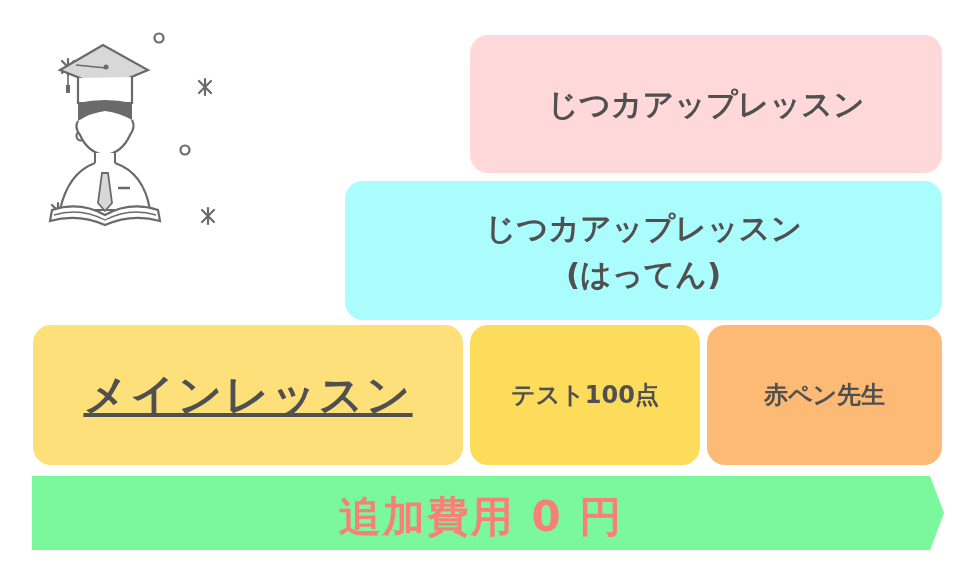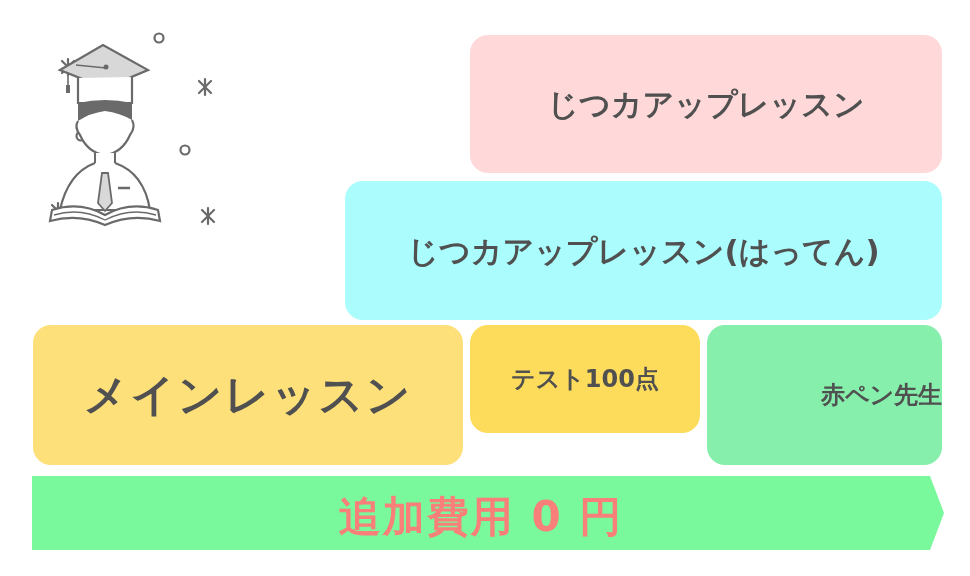--- a/index.html
+++ b/index.html
@@ -1,25 +1,25 @@
 <!DOCTYPE html>
 <html><head>
 <meta charset="utf-8">
 <style>
   html, body { margin:0; padding:0; }
   body { width:970px; height:576px; background:#ffffff; position:relative; overflow:hidden;
          font-family:"DejaVu Sans", sans-serif; }
-  .box { position:absolute; border-radius:18px; display:flex; flex-direction:row;
+  .box { position:absolute; border-radius:18px; display:flex; flex-direction:column;
          align-items:center; justify-content:center; color:#505050; font-weight:bold; text-align:center; }
   .box span { display:block; }
   #pink { left:470px; top:35px; width:472px; height:138px; background:#ffd9d9; font-size:31px; line-height:46px; }
   #cyan { left:345px; top:181px; width:597px; height:139px; background:#aafcfd; font-size:31px; line-height:46px; }
-  #main { left:33px; top:325px; width:430px; height:140px; background:#fde07a; font-size:44px; letter-spacing:2px; }
-  #test { left:470px; top:325px; width:230px; height:108px; background:#fddc5c; font-size:24px; line-height:36px; }
-  #akapen { left:707px; top:325px; width:235px; height:140px; background:#86efac; font-size:24px; line-height:36px;justify-content:flex-end; }
+  #main { left:33px; top:325px; width:430px; height:140px; background:#fde07a; font-size:44px; letter-spacing:2px;text-decoration:underline; }
+  #test { left:470px; top:325px; width:230px; height:140px; background:#fddc5c; font-size:24px; line-height:36px; }
+  #akapen { left:707px; top:325px; width:235px; height:140px; background:#fdba74; font-size:24px; line-height:36px; }
   #cost { position:absolute; left:32px; top:476px; width:912px; height:74px; }
   #cost svg { position:absolute; left:0; top:0; }
   #cost .label { position:absolute; left:0; top:0; width:898px; height:82px; display:flex;
                  align-items:center; justify-content:center; color:#f87f7a; font-weight:bold;
                  font-size:42px; letter-spacing:2px; }
   #illust { position:absolute; left:40px; top:25px; width:200px; height:210px; }
 </style>
 </head>
 <body>
 

